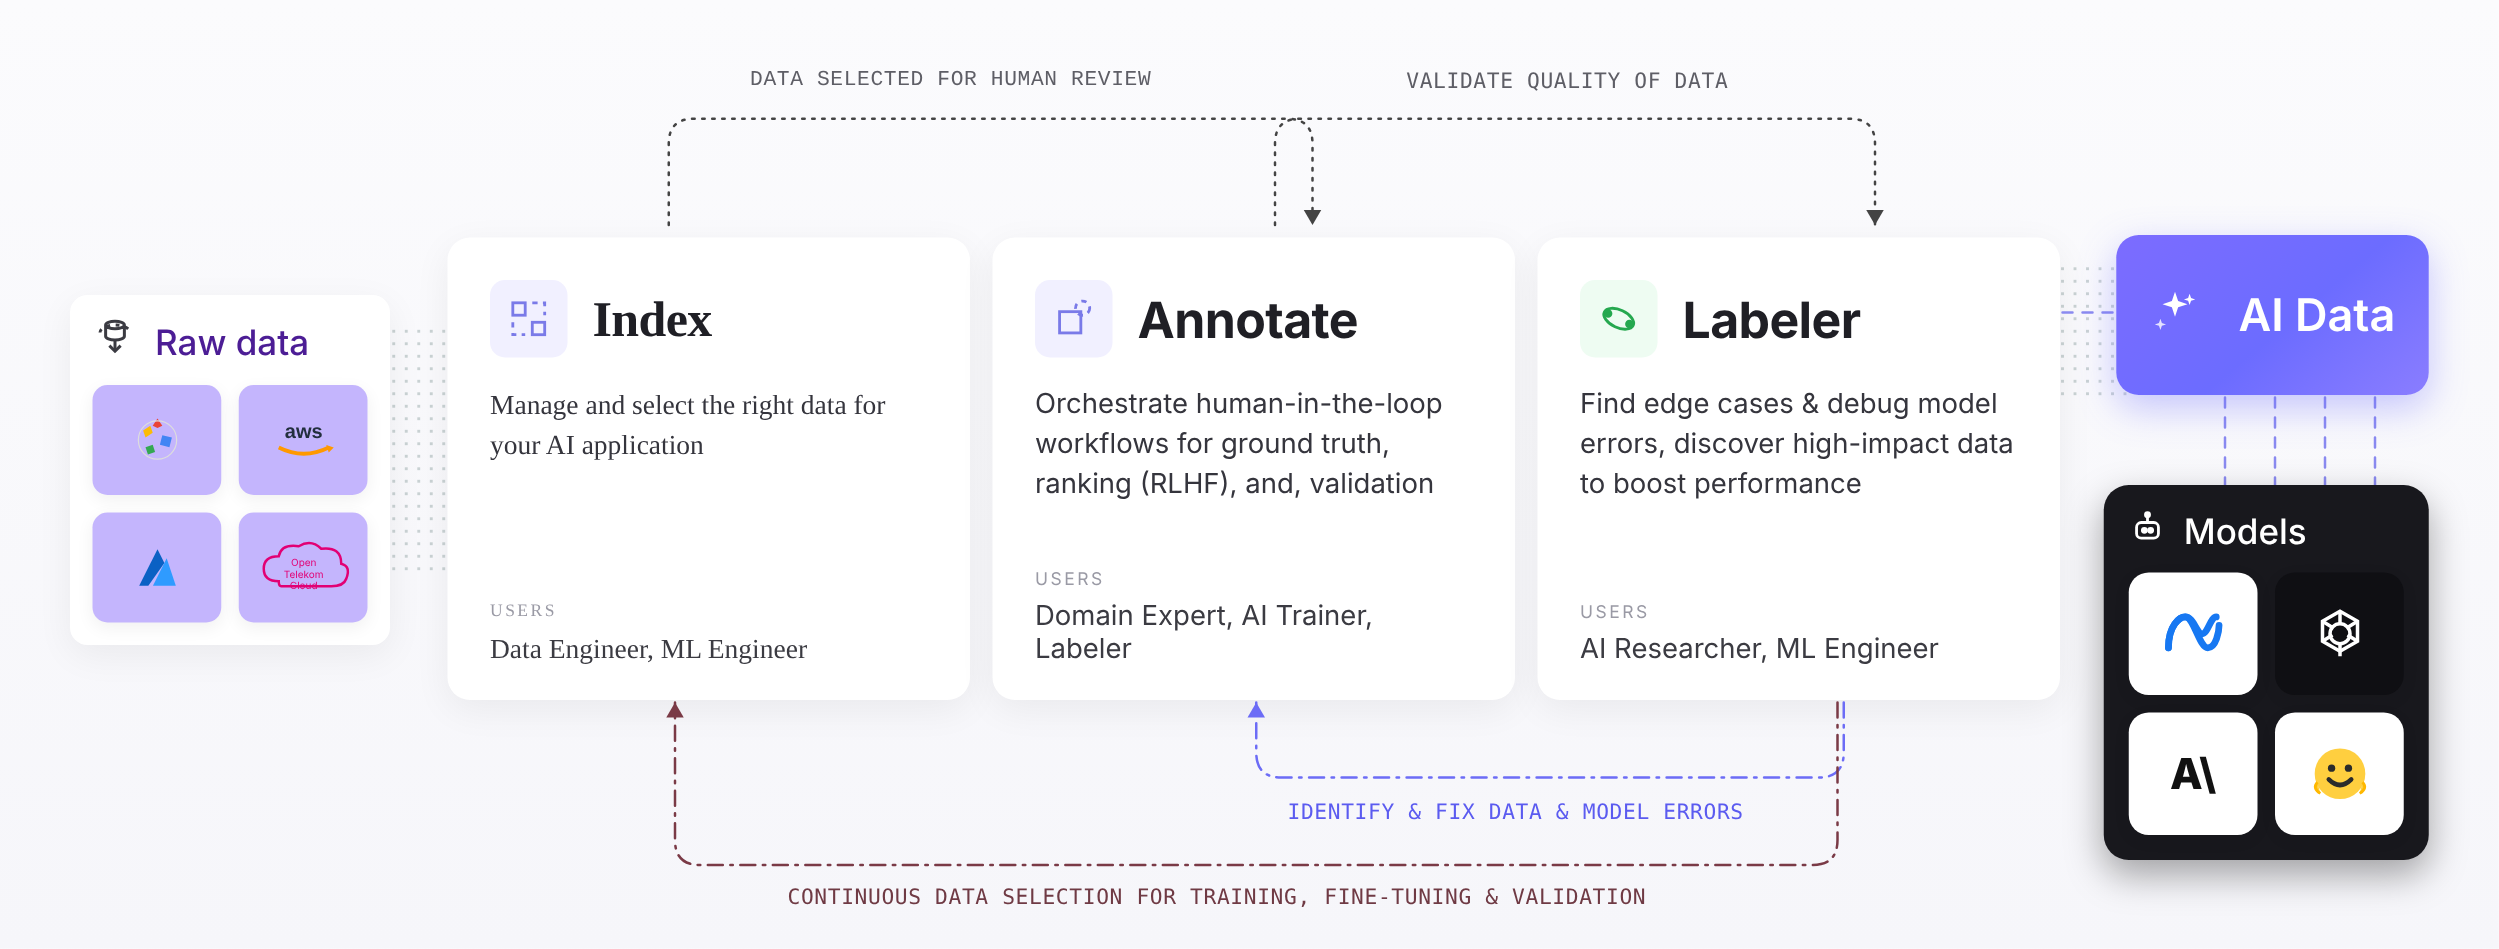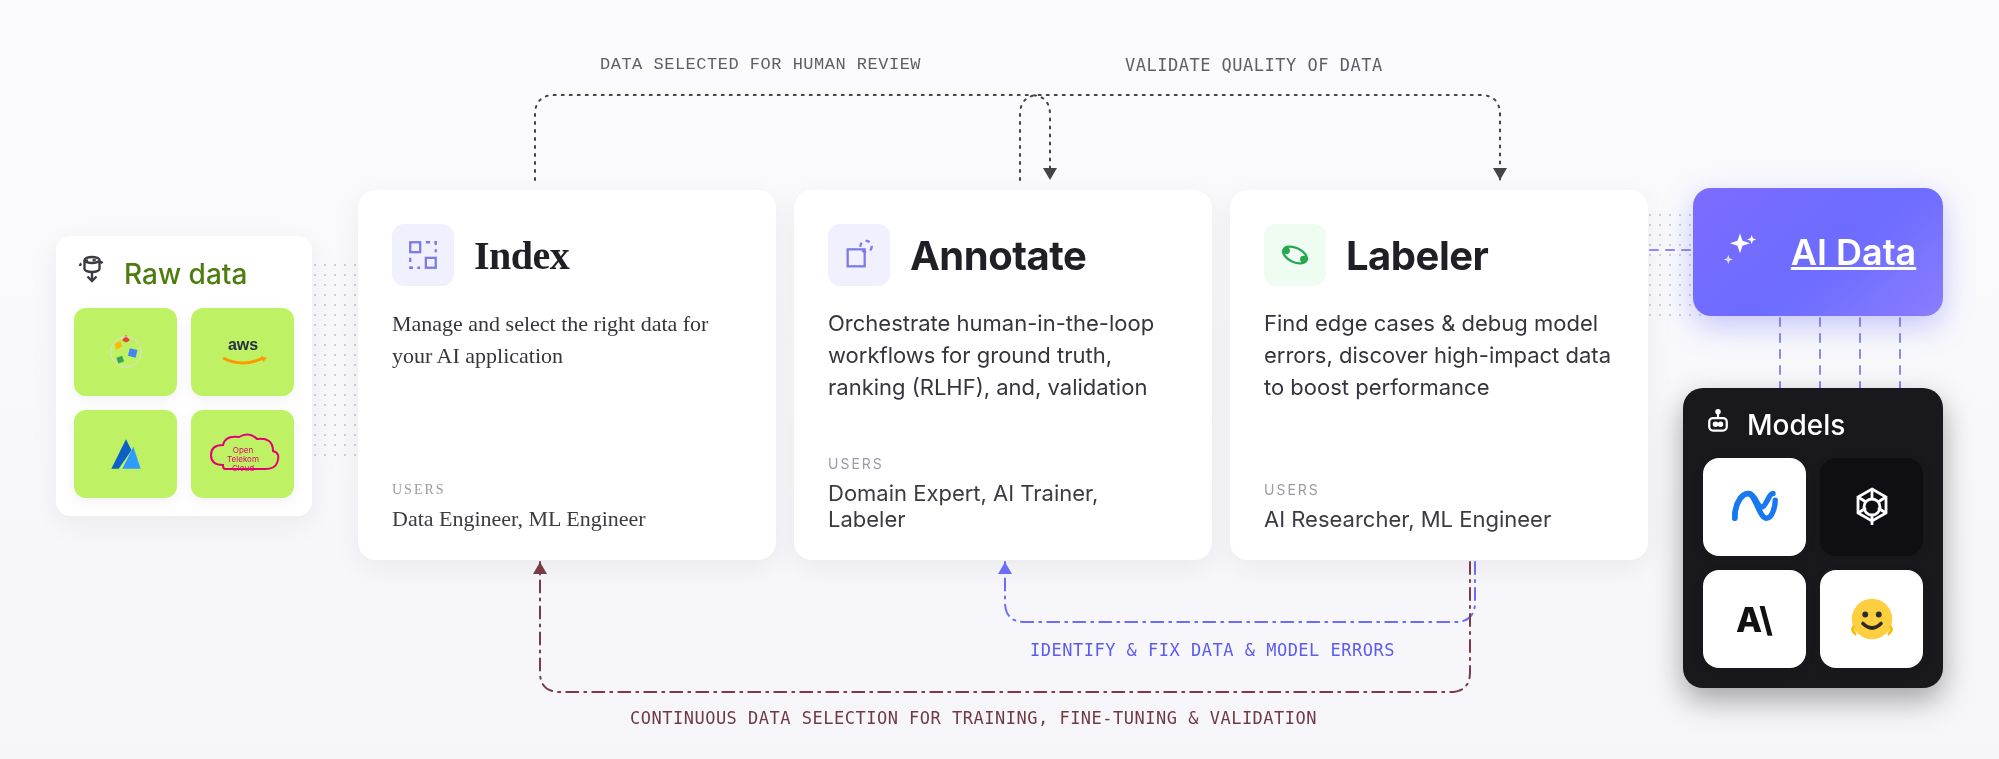--- a/index.html
+++ b/index.html
@@ -55,27 +55,27 @@
     left: 56px; top: 236px;
     width: 256px;
     background: var(--card-bg);
     border-radius: 14px;
     box-shadow: var(--shadow);
     padding: 18px;
   }
   .raw-head {
     display:flex; align-items:center; gap:14px; margin-bottom:14px;
   }
-  .raw-head .title { font-size: 28px; font-weight: 500; color:#4d7c0f; }
+  .raw-head .title { font-size: 28px; font-weight: 500; color:#4c1d95; }
   .tile-grid {
     display: grid; grid-template-columns: repeat(2, 1fr);
     gap: 14px;
   }
   .tile {
-    background: #bef264; border-radius: 12px; height: 88px;
+    background: #c4b5fd; border-radius: 12px; height: 88px;
     display:flex; align-items:center; justify-content:center;
     box-shadow: 0 4px 14px rgba(0,0,0,.06);
   }
 
   
   .stage {
     position: absolute; top: 190px;
     width: 418px; height: 370px;
     background: var(--card-bg);
     border-radius: 18px;
@@ -98,21 +98,20 @@
 
   
   .aidata {
     position: absolute; right: 56px; top: 188px;
     width: 250px; height: 128px;
     border-radius: 18px;
     background: linear-gradient(140deg, #7c6cff 0%, #6c6cff 55%, #8a7dff 100%);
     color: #fff;
     display:flex; align-items:center; justify-content:center; gap:31px;
     box-shadow: 0 10px 30px rgba(100,100,255,.35);
-    text-decoration: underline;
   }
   .aidata .txt { font-size: 36px; font-weight: 600; }
 
   
   .models {
     position: absolute; right: 56px; top: 388px;
     width: 260px;
     background: var(--dark);
     color: #fff;
     border-radius: 20px;

